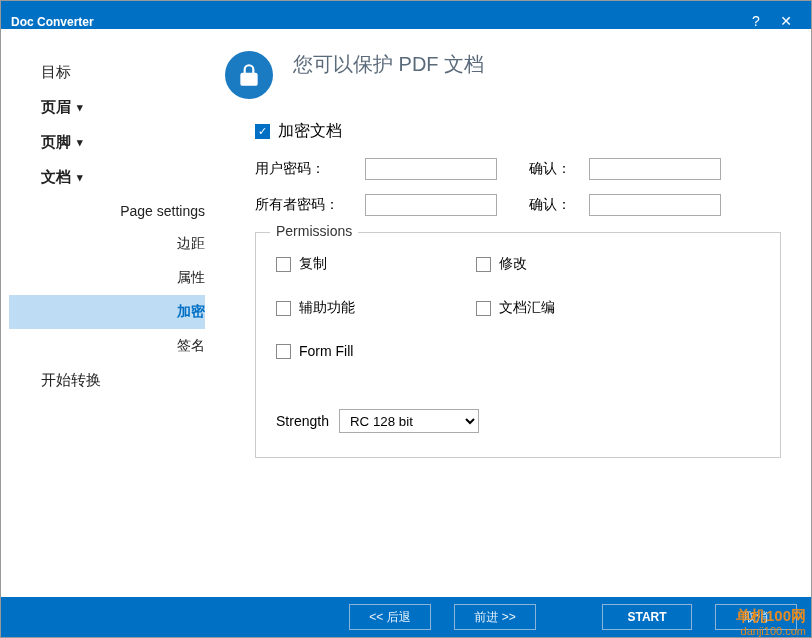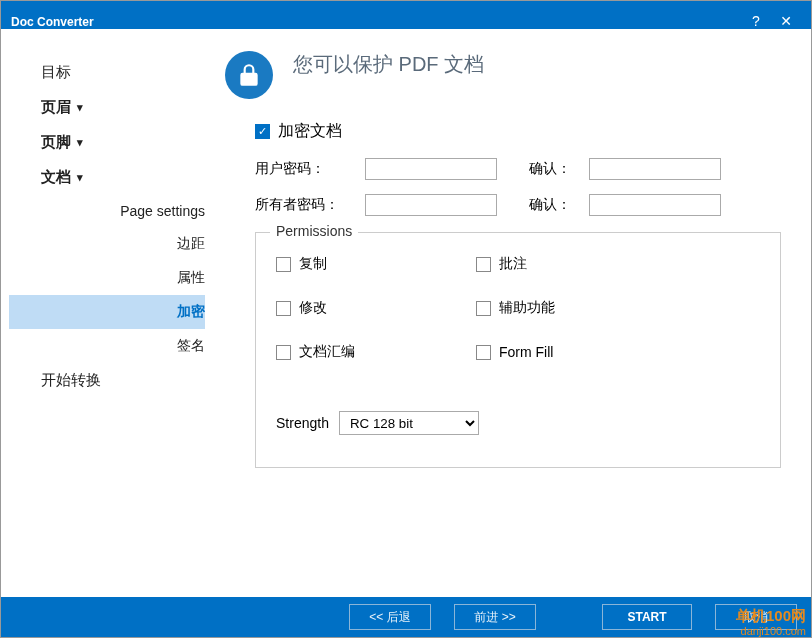--- a/index.html
+++ b/index.html
@@ -19,21 +19,21 @@
 .lock-icon { width: 48px; height: 48px; border-radius: 50%; background: #1a7ac2; display: flex; align-items: center; justify-content: center; margin-right: 20px; }
 .page-title { font-size: 20px; color: #5a6a7a; font-weight: normal; }
 .form-area { padding-left: 30px; }
 .encrypt-row { display: flex; align-items: center; margin-bottom: 16px; }
 .cb { width: 15px; height: 15px; border: 1px solid #0070c5; background: #0070c5; display: inline-flex; align-items: center; justify-content: center; color: #fff; font-size: 11px; margin-right: 8px; cursor: pointer; }
 .cb.empty { background: #fff; border-color: #888; }
 .pw-row { display: flex; align-items: center; margin-bottom: 14px; font-size: 14px; }
 .pw-row .lbl { width: 110px; }
 .pw-row input { width: 132px; height: 22px; border: 1px solid #aaa; padding: 0 4px; }
 .pw-row .conf { width: 60px; margin-left: 32px; }
-.fieldset { border: 1px solid #ccc; margin-top: 16px; padding: 16px 20px 32px 20px; position: relative; }
+.fieldset { border: 1px solid #ccc; margin-top: 16px; padding: 16px 20px 24px 20px; position: relative; }
 .fieldset .legend { position: absolute; top: -10px; left: 14px; background: #fff; padding: 0 6px; font-size: 14px; color: #333; }
 .perm-grid { display: grid; grid-template-columns: 200px 200px; row-gap: 26px; padding-top: 6px; }
 .perm-item { display: flex; align-items: center; font-size: 14px; cursor: pointer; }
 .perm-item .cb { border-color: #888; background: #fff; }
 .strength-row { display: flex; align-items: center; margin-top: 50px; font-size: 14px; }
 .strength-row select { width: 140px; height: 24px; border: 1px solid #aaa; margin-left: 10px; background: #fff; padding-left: 6px; }
 .footer { height: 40px; background: #0070c5; display: flex; align-items: center; justify-content: flex-end; padding-right: 14px; gap: 23px; position: relative; }
 .fbtn { height: 26px; min-width: 82px; border: 1px solid #8ab5d8; background: transparent; color: #e8f2fa; font-size: 12px; cursor: pointer; }
 .fbtn.primary { font-weight: bold; color: #fff; min-width: 90px; }
 .watermark { position: absolute; right: 5px; bottom: 0; color: #e48a1f; font-size: 11px; pointer-events: none; display: flex; flex-direction: column; align-items: flex-end; line-height: 1.1; }
@@ -106,24 +106,20 @@
 
       <div class="fieldset">
         <span class="legend">Permissions</span>
         <div class="perm-grid">
           <div class="perm-item">
               <span class="cb empty"></span>
               <span>复制</span>
             </div>
           <div class="perm-item">
               <span class="cb empty"></span>
-              <span>批注</span>
-            </div>
-          <div class="perm-item">
-              <span class="cb empty"></span>
               <span>修改</span>
             </div>
           <div class="perm-item">
               <span class="cb empty"></span>
               <span>辅助功能</span>
             </div>
           <div class="perm-item">
               <span class="cb empty"></span>
               <span>文档汇编</span>
             </div>

